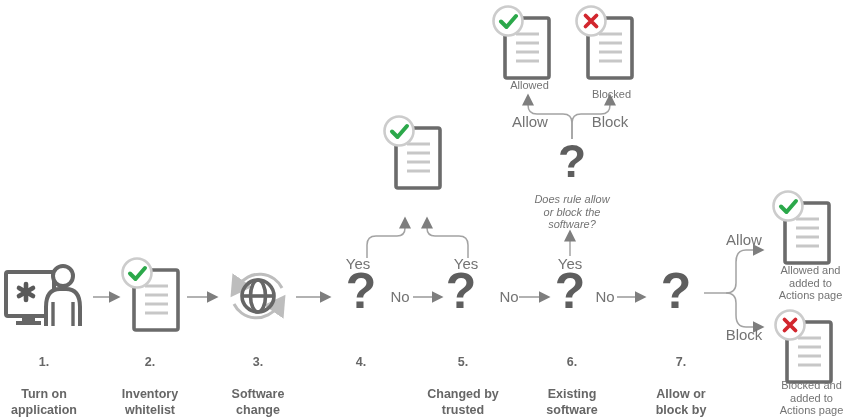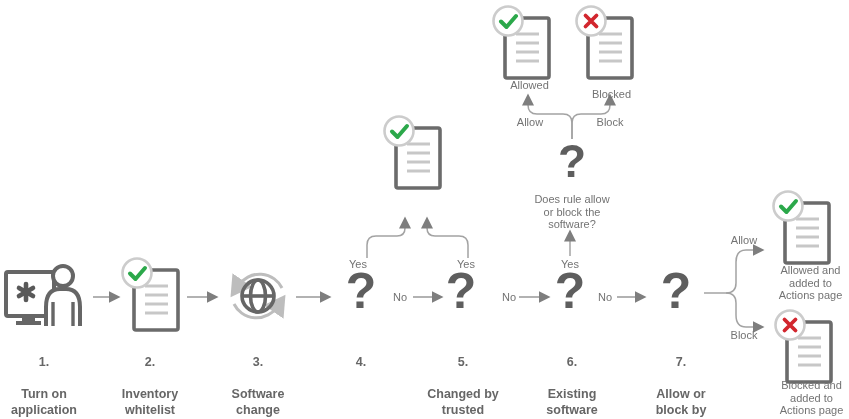--- a/index.html
+++ b/index.html
@@ -5,21 +5,21 @@
   html,body{margin:0;padding:0;background:#fff;}
   .stage{position:relative;width:849px;height:419px;background:#fff;overflow:hidden;
          font-family:"Liberation Sans",sans-serif;}
   .wires{position:absolute;left:0;top:0;pointer-events:none;}
   .wire{fill:none;stroke:#a3a3a3;stroke-width:1.5;}
   .wire.dark{stroke:#999;}
   .step-label{position:absolute;font-weight:bold;font-size:12.5px;line-height:16px;
               color:#666;text-align:center;white-space:pre-line;}
   .caption{position:absolute;font-size:11px;line-height:12.5px;color:#737373;
            text-align:center;white-space:pre-line;}
-  .edge-label{position:absolute;font-size:11px;line-height:12px;color:#737373;
+  .edge-label{position:absolute;font-size:15px;line-height:12px;color:#737373;
               text-align:center;white-space:pre;}
   .qmark{position:absolute;font-weight:bold;font-size:50px;line-height:50px;
          color:#5e5e5e;text-align:center;}
   .qmark.small{font-size:46px;line-height:46px;}
   .icon{position:absolute;}
   .docbody{fill:#fff;stroke:#6b6b6b;stroke-width:3.6;}
   .docline{stroke:#c7c7c7;stroke-width:3;}
   .badge{fill:#fff;stroke:#ccc;stroke-width:2.6;}
   .check{fill:none;stroke:#2BA84A;stroke-width:4;stroke-linecap:round;stroke-linejoin:round;}
   .cross{fill:none;stroke:#D2262E;stroke-width:3.8;stroke-linecap:round;}
@@ -100,21 +100,21 @@
     <rect class="docbody" x="16" y="14" width="44" height="60" rx="2"></rect>
     <line class="docline" x1="27" y1="30" x2="50" y2="30"></line>
     <line class="docline" x1="27" y1="39" x2="50" y2="39"></line>
     <line class="docline" x1="27" y1="48" x2="50" y2="48"></line>
     <line class="docline" x1="27" y1="57" x2="50" y2="57"></line>
     <circle class="badge" cx="19" cy="17" r="14.5"></circle>
     <path class="check" d="M12,17.5 L17.5,23 L27,12"></path>
   </svg>
 
   <div class="qmark small" style="left:542px;top:138px;width:60px;">?</div>
-  <div class="caption" style="left:512px;top:193px;width:120px;">Does rule allow
+  <div class="caption" style="left:512px;top:193px;width:120px;font-style:italic;">Does rule allow
 or block the
 software?</div>
 
   <svg class="icon" style="left:489px;top:4px;" width="62" height="78" viewBox="0 0 62 78">
     <rect class="docbody" x="16" y="14" width="44" height="60" rx="2"></rect>
     <line class="docline" x1="27" y1="30" x2="50" y2="30"></line>
     <line class="docline" x1="27" y1="39" x2="50" y2="39"></line>
     <line class="docline" x1="27" y1="48" x2="50" y2="48"></line>
     <line class="docline" x1="27" y1="57" x2="50" y2="57"></line>
     <circle class="badge" cx="19" cy="17" r="14.5"></circle>

